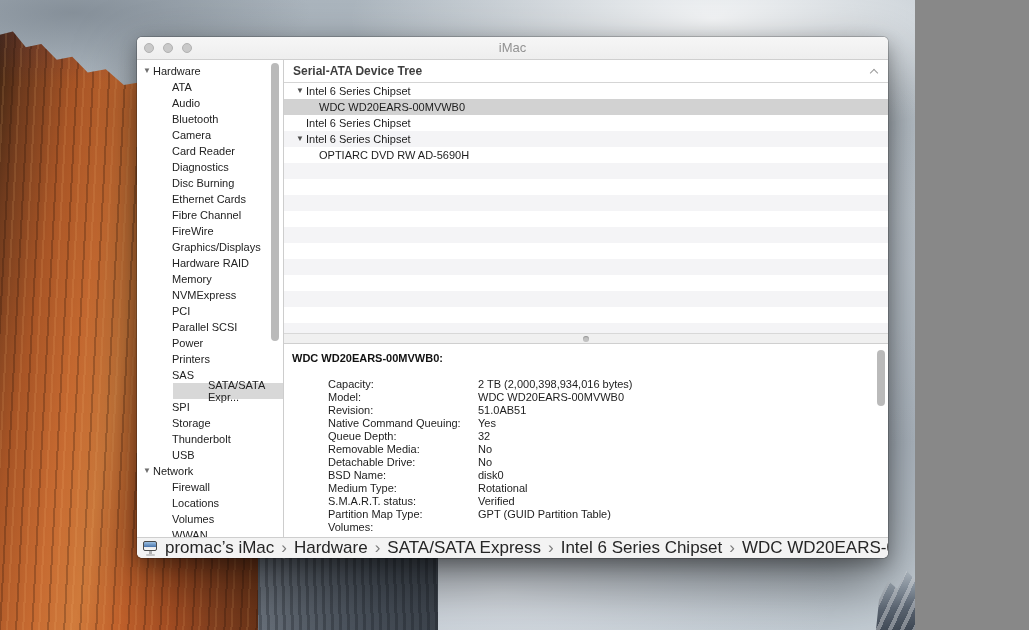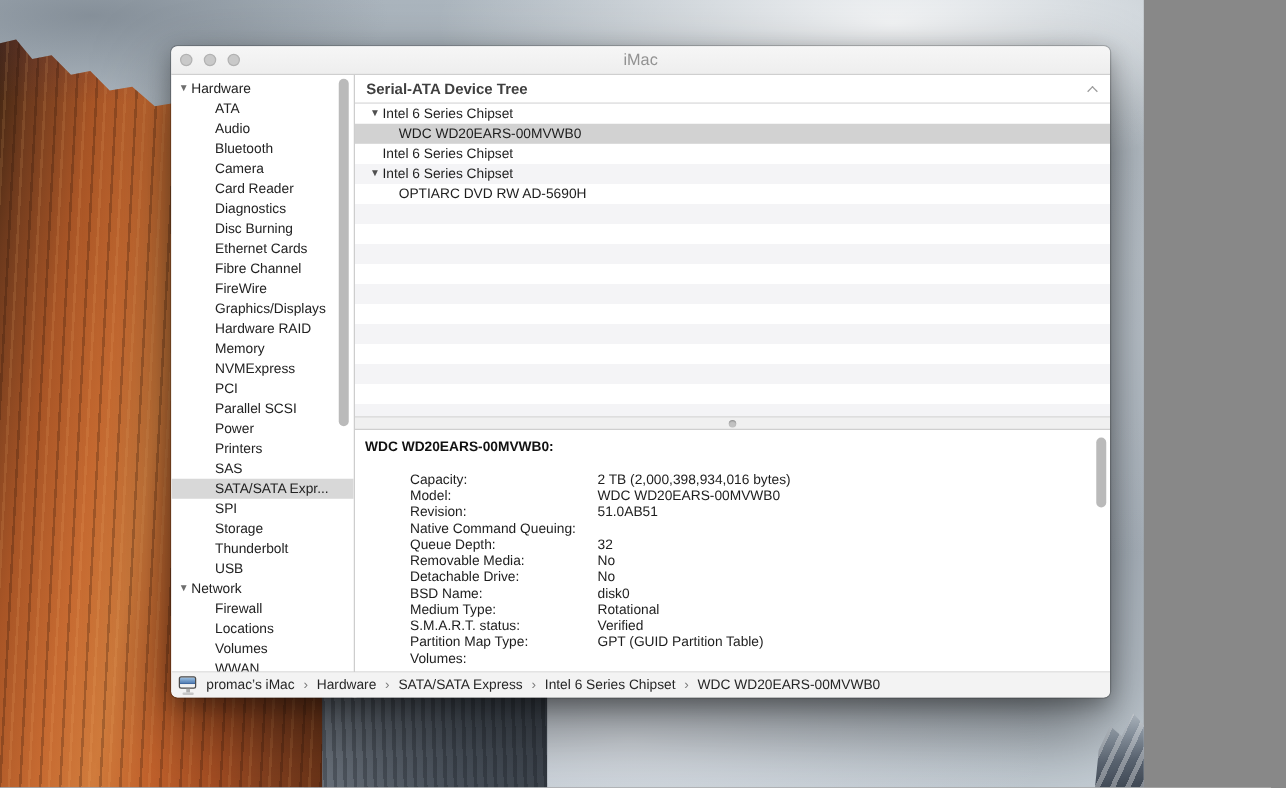--- a/index.html
+++ b/index.html
@@ -66,21 +66,21 @@
   .window-body{position:absolute;left:0;top:23px;right:0;bottom:20px;display:flex;}
   
   .sidebar{
     width:146px;flex:none;background:#fff;border-right:1px solid #cdcdcd;
     padding-top:3px;position:relative;overflow:hidden;box-sizing:content-box;
   }
   .sb-item{display:flex;align-items:center;height:16px;padding-left:6px;color:#222;cursor:default;}
   .sb-item .tri{width:10px;flex:none;font-size:8px;color:#6e6e6e;visibility:hidden;line-height:16px;}
   .sb-item.group .tri{visibility:visible;}
   .sb-item.child{padding-left:35px;}
-  .sb-item.selected{background:#d8d8d8;}
+  .sb-item.selected{background:#d8d8d8;margin-left:36px;}
   .sb-scrollbar{position:absolute;top:3px;right:4px;width:8px;height:278px;border-radius:4px;background:rgba(0,0,0,.27);}
   
   .main{flex:1;display:flex;flex-direction:column;min-width:0;background:#fff;}
   .device-header{
     height:22px;flex:none;display:flex;align-items:center;justify-content:space-between;
     padding:0 9px;border-bottom:1px solid #d5d5d5;background:#fff;
     font-size:12px;font-weight:bold;color:#3f3f3f;
   }
   .chev-up{width:9px;height:9px;position:relative;flex:none;}
   .chev-up::before{
@@ -107,21 +107,21 @@
   .detail{flex:1;background:#fff;position:relative;overflow:hidden;padding:8px 8px 0 8px;}
   .detail-title{font-weight:bold;margin-bottom:14px;color:#111;}
   .detail-row{display:flex;line-height:13px;padding-left:8px;margin-left:28px;}
   .d-label{width:150px;flex:none;}
   .d-value{flex:1;white-space:nowrap;}
   .detail-scrollbar{position:absolute;top:6px;right:3px;width:8px;height:56px;border-radius:4px;background:rgba(0,0,0,.27);}
   
   .crumb-bar{
     position:absolute;left:0;right:0;bottom:0;height:20px;
     background:#f3f3f3;border-top:1px solid #cecece;
-    display:flex;align-items:center;padding:0 6px;font-size:11px;color:#262626;
+    display:flex;align-items:center;padding:0 6px;font-size:17px;color:#262626;
     border-radius:0 0 5px 5px;
   }
   .imac-icon{width:16px;height:15px;position:relative;flex:none;margin-right:6px;}
   .imac-screen{
     position:absolute;left:0;top:0;width:14px;height:10px;box-sizing:border-box;
     border:1px solid #4a4a4a;border-radius:2px;
     background:linear-gradient(180deg,#9cc0e2 0%,#5580b4 55%,#39629a 62%,#ececec 64%,#f7f7f7 100%);
   }
   .imac-stand{position:absolute;left:6px;top:10px;width:3px;height:3px;background:#b0b0b0;}
   .imac-base{position:absolute;left:3px;top:13px;width:9px;height:2px;background:#c6c6c6;border-radius:1px;}
@@ -323,20 +323,21 @@
               <div class="detail-row">
                 <span class="d-label">Model:</span>
                 <span class="d-value">WDC WD20EARS-00MVWB0</span>
               </div>
               <div class="detail-row">
                 <span class="d-label">Revision:</span>
                 <span class="d-value">51.0AB51</span>
               </div>
               <div class="detail-row">
                 <span class="d-label">Native Command Queuing:</span>
+                <span class="d-value">Yes</span>
               </div>
               <div class="detail-row">
                 <span class="d-label">Queue Depth:</span>
                 <span class="d-value">32</span>
               </div>
               <div class="detail-row">
                 <span class="d-label">Removable Media:</span>
                 <span class="d-value">No</span>
               </div>
               <div class="detail-row">

